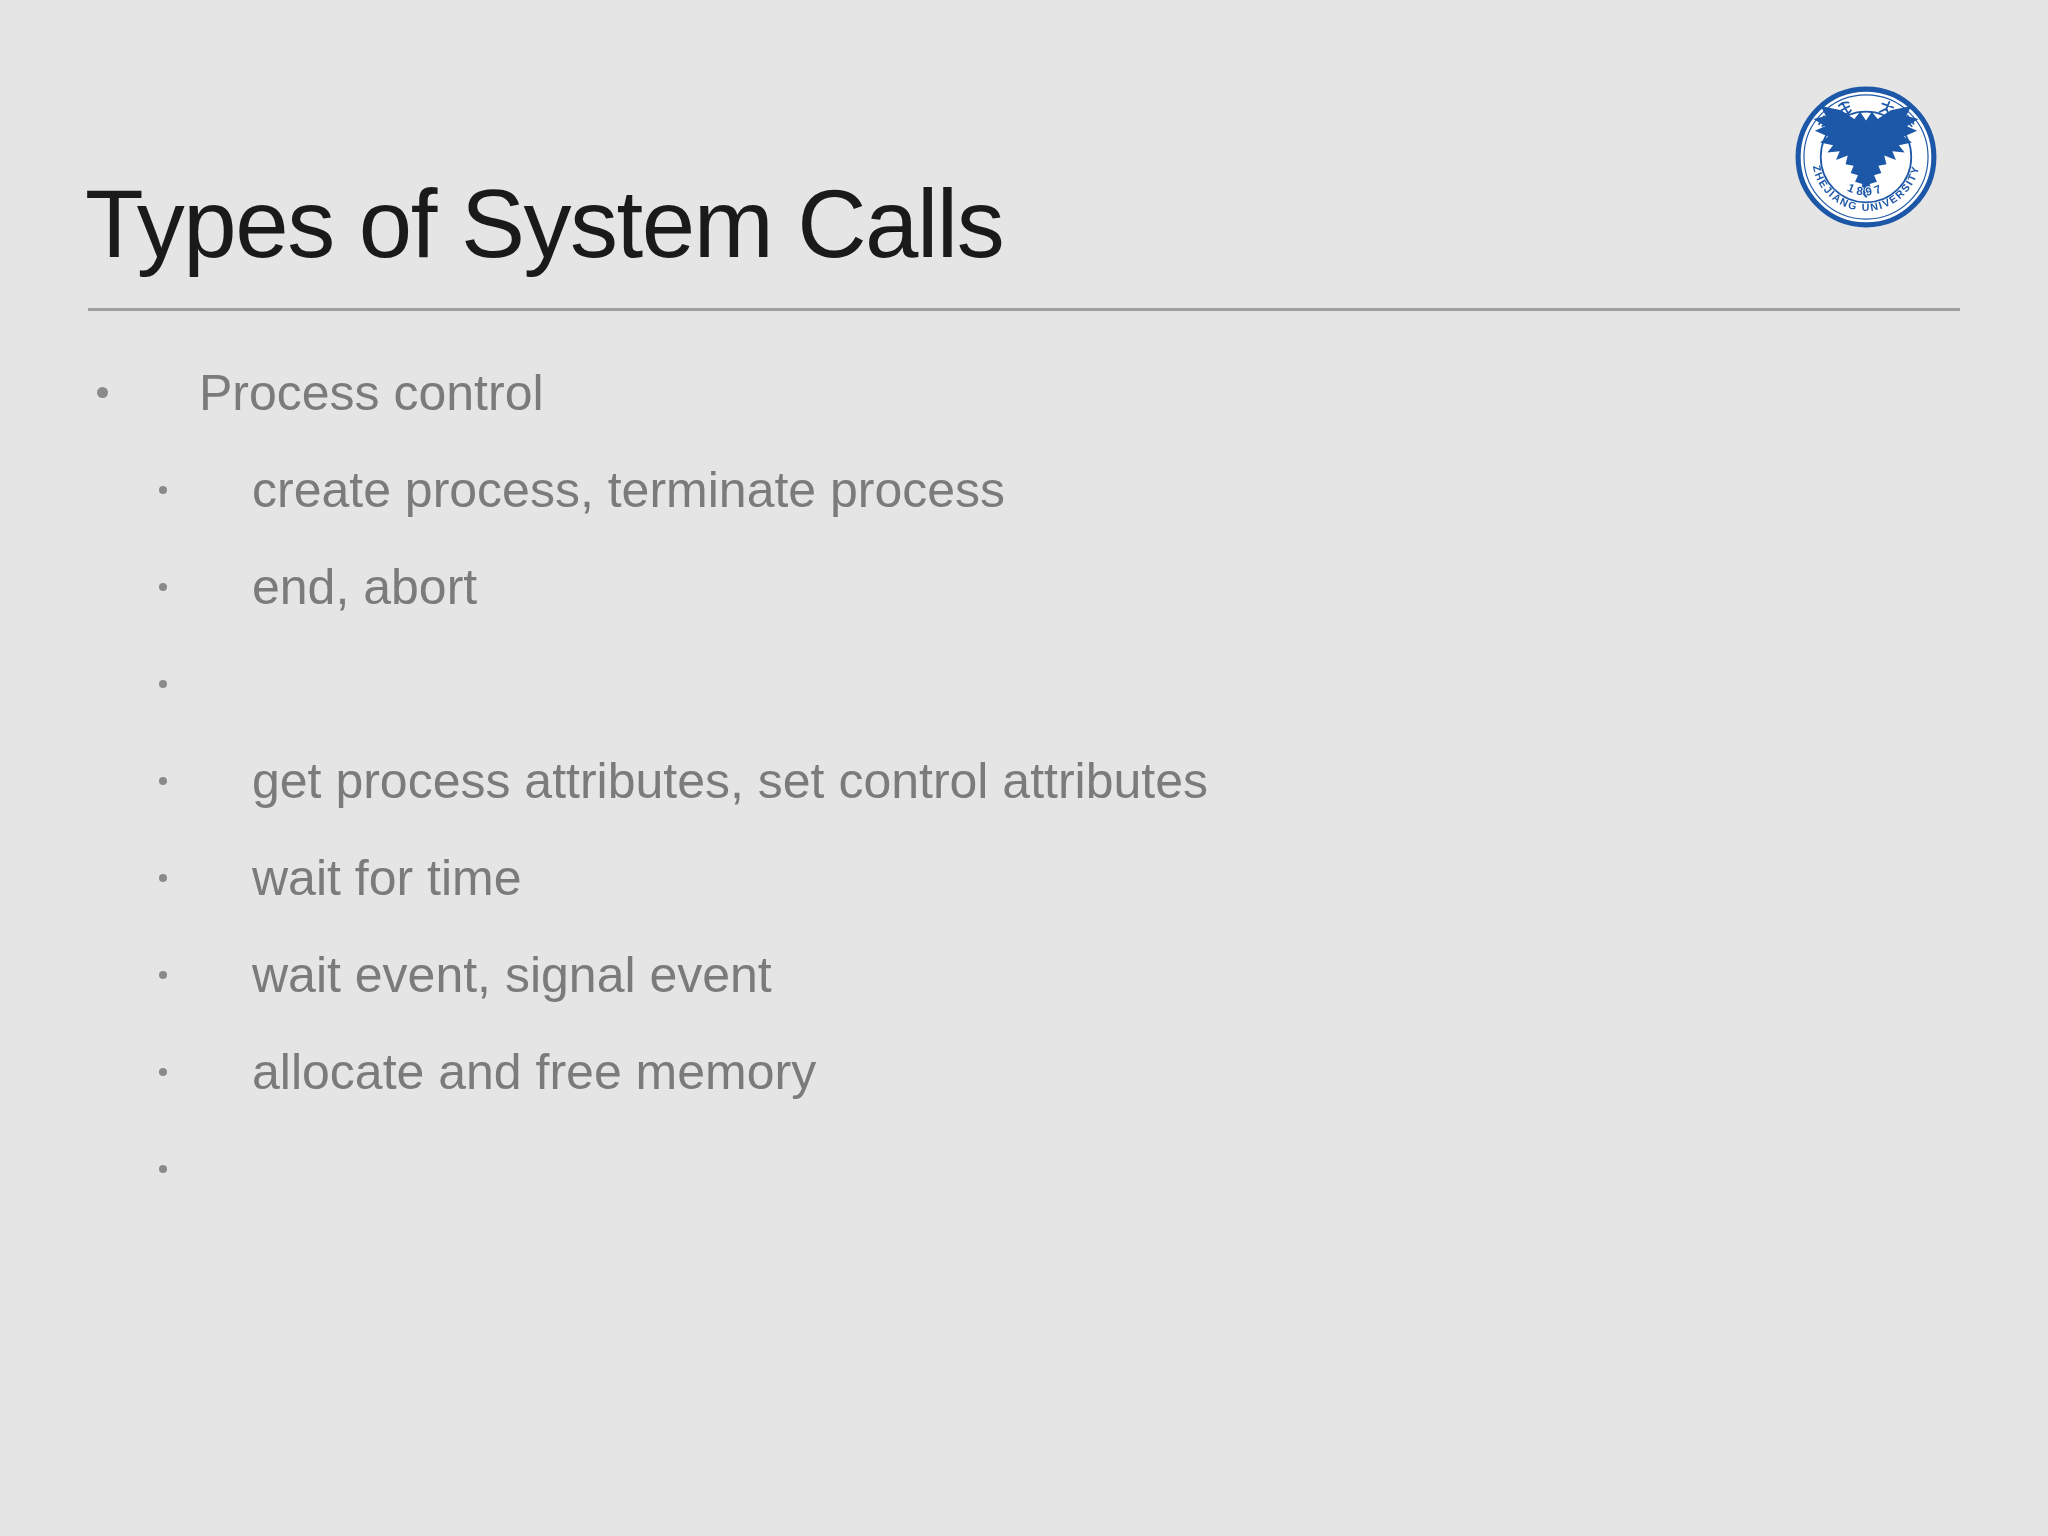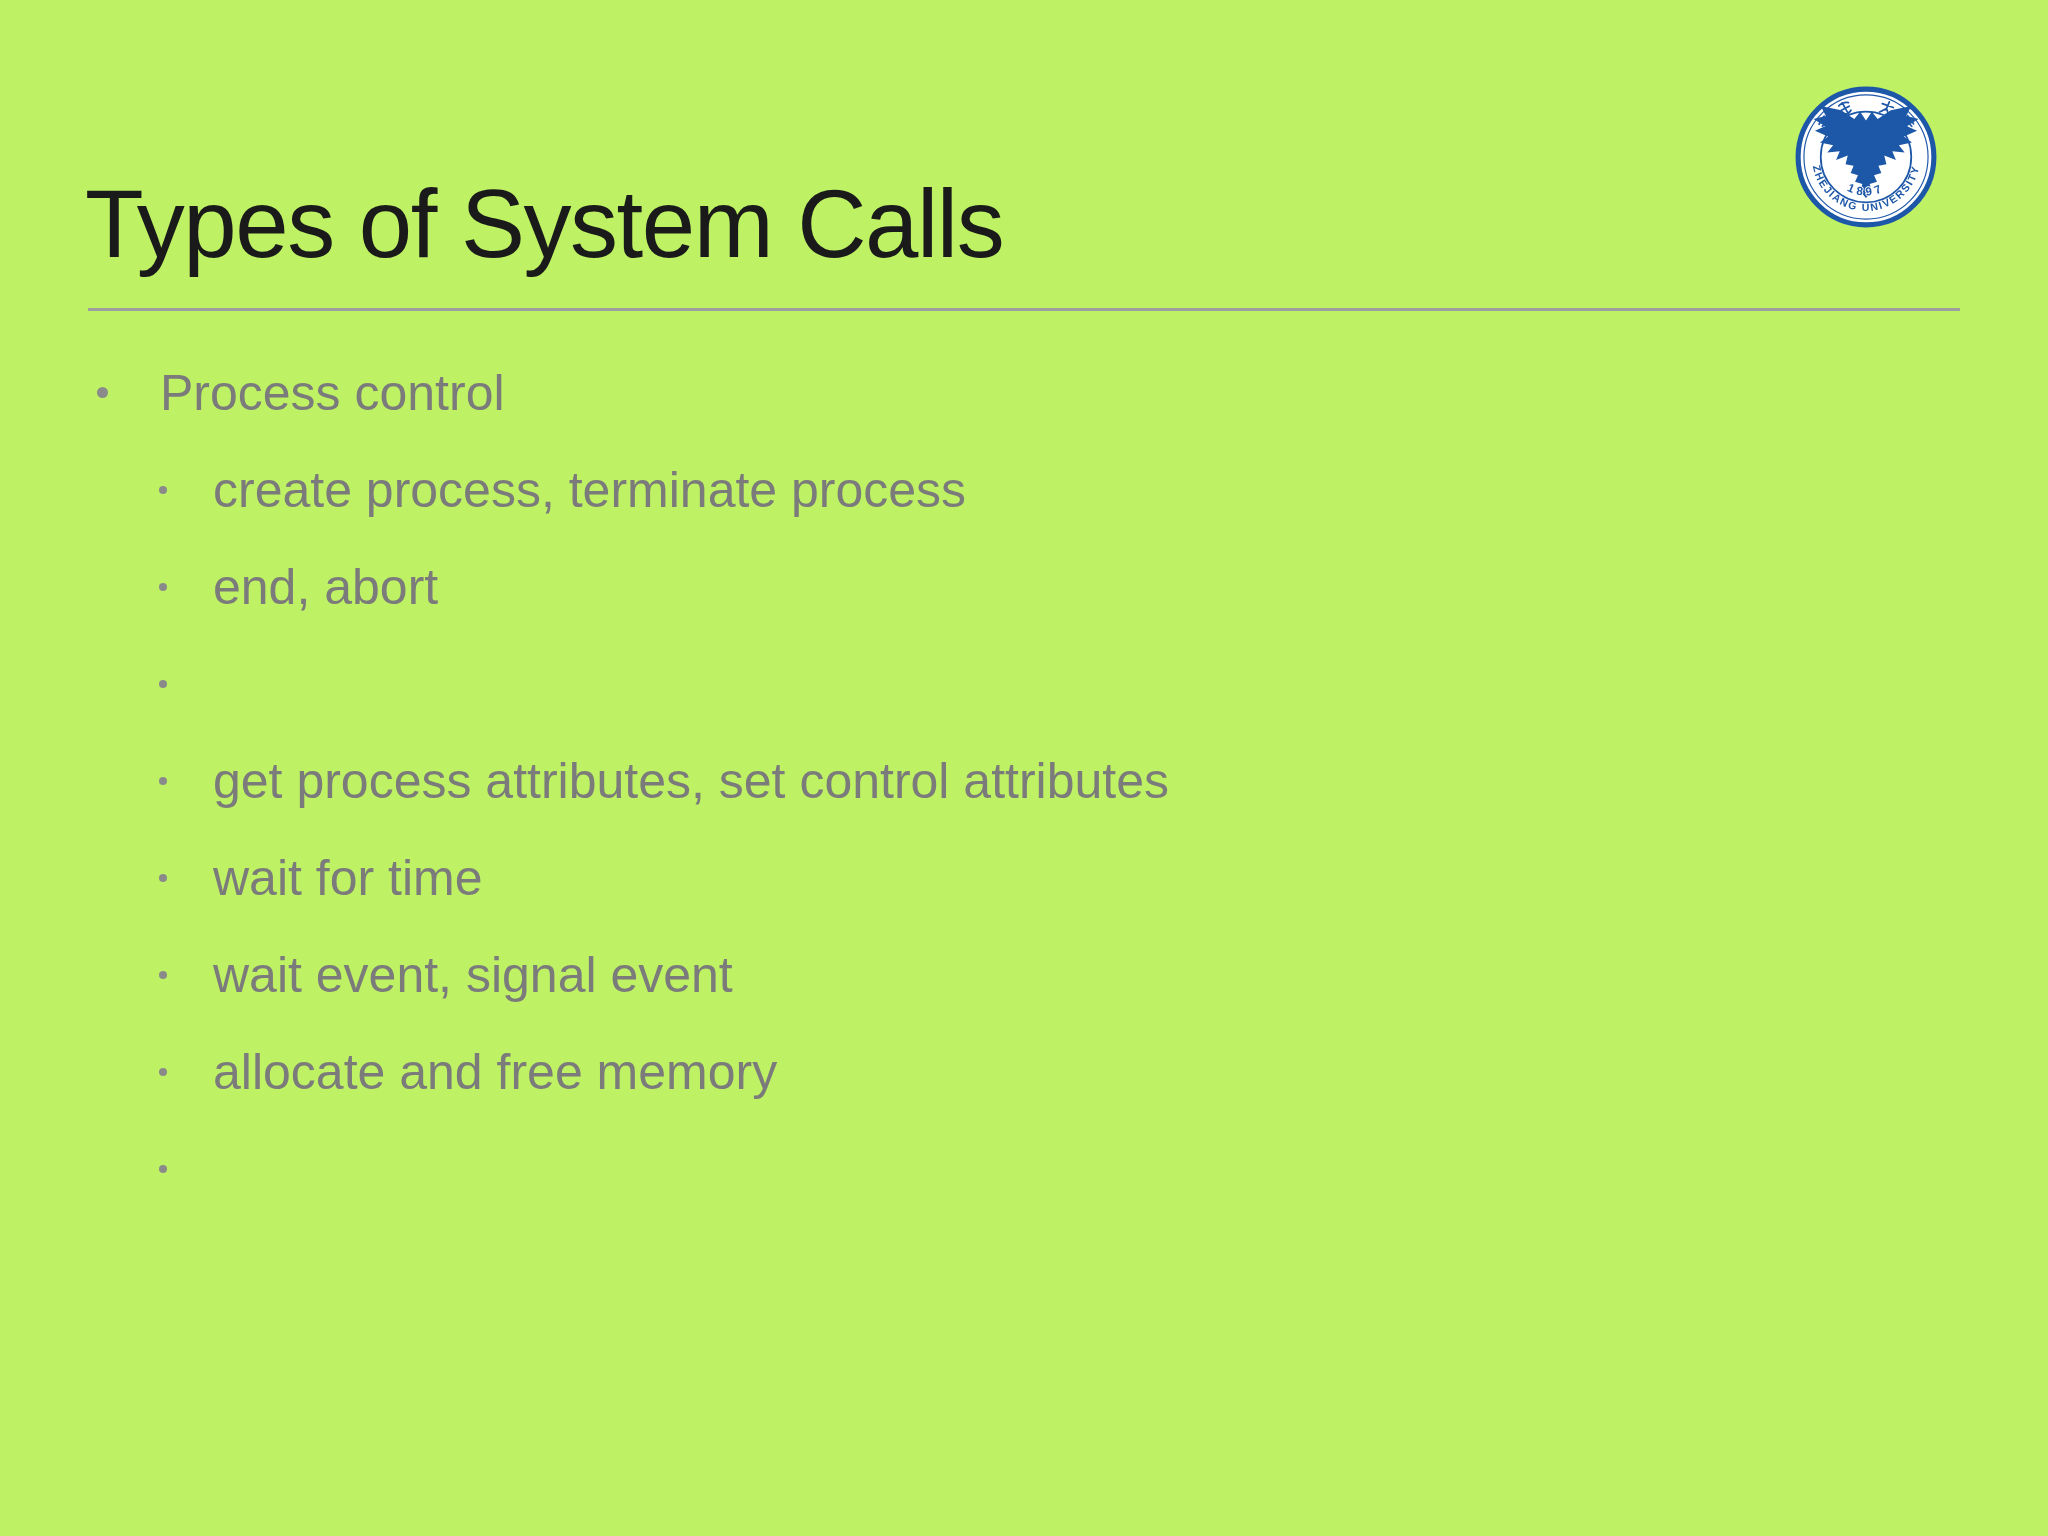--- a/index.html
+++ b/index.html
@@ -5,21 +5,21 @@
   html, body {
     margin: 0;
     padding: 0;
     background: #ffffff;
     font-family: "Liberation Sans", "DejaVu Sans", sans-serif;
   }
   .slide {
     position: relative;
     width: 2048px;
     height: 1536px;
-    background: #bef264;
+    background: #e5e5e5;
     overflow: hidden;
   }
   .slide-title {
     position: absolute;
     left: 85px;
     top: 176px;
     margin: 0;
     font-size: 96px;
     font-weight: 300;
     letter-spacing: -1.5px;
@@ -45,20 +45,21 @@
   .bullet-area {
     position: absolute;
     left: 0;
     top: 344px;
     width: 2048px;
   }
   .bullet-row {
     height: 97px;
     display: flex;
     align-items: center;
+    gap: 39px;
   }
   .dot-l1 {
     flex: 0 0 auto;
     width: 11px;
     height: 11px;
     border-radius: 50%;
     background: #8a8a8a;
     margin-left: 97px;
   }
   .text-l1 {

